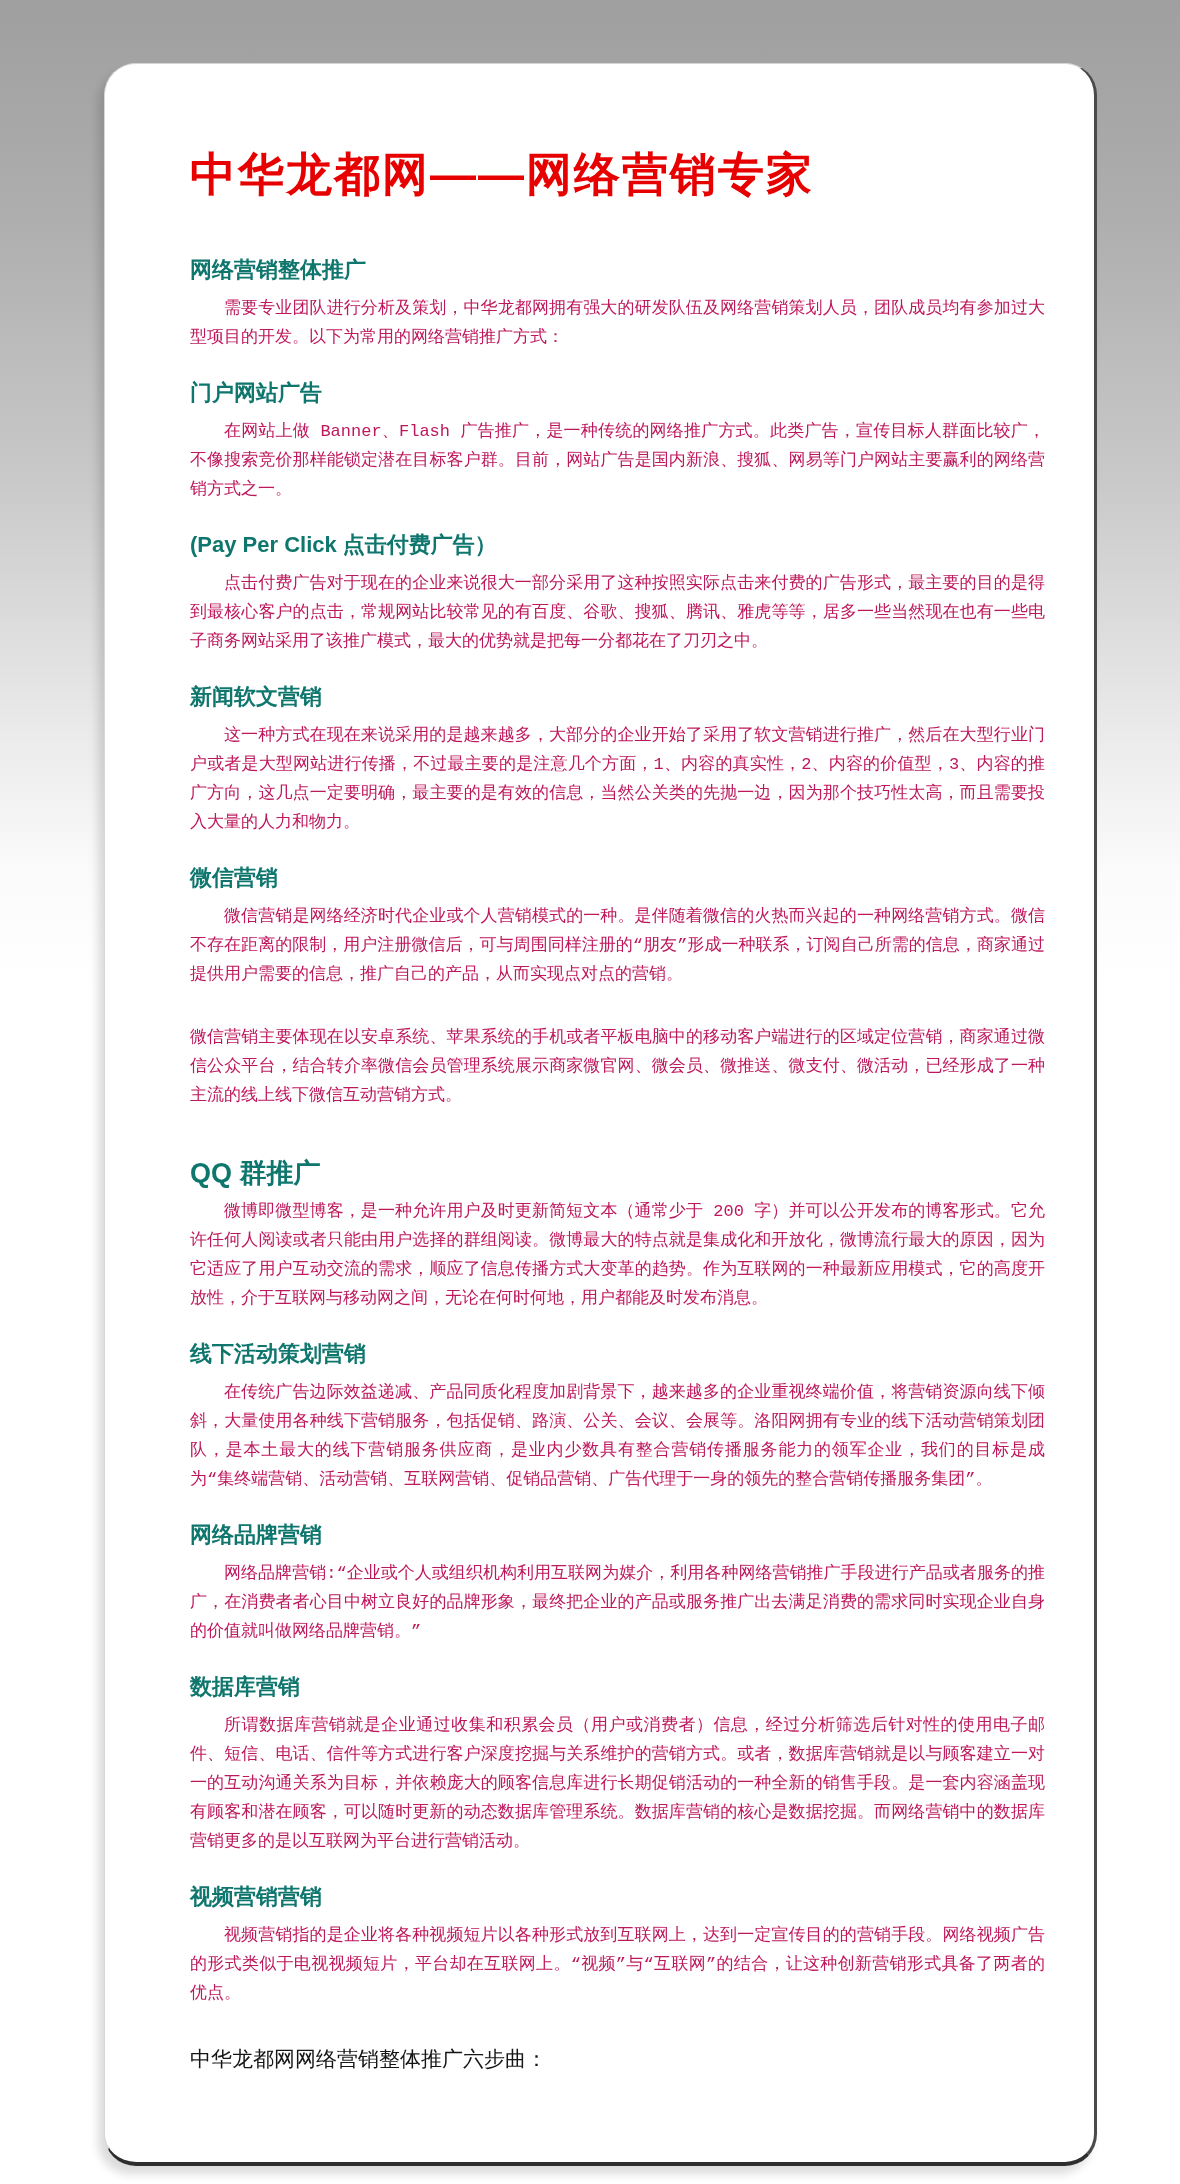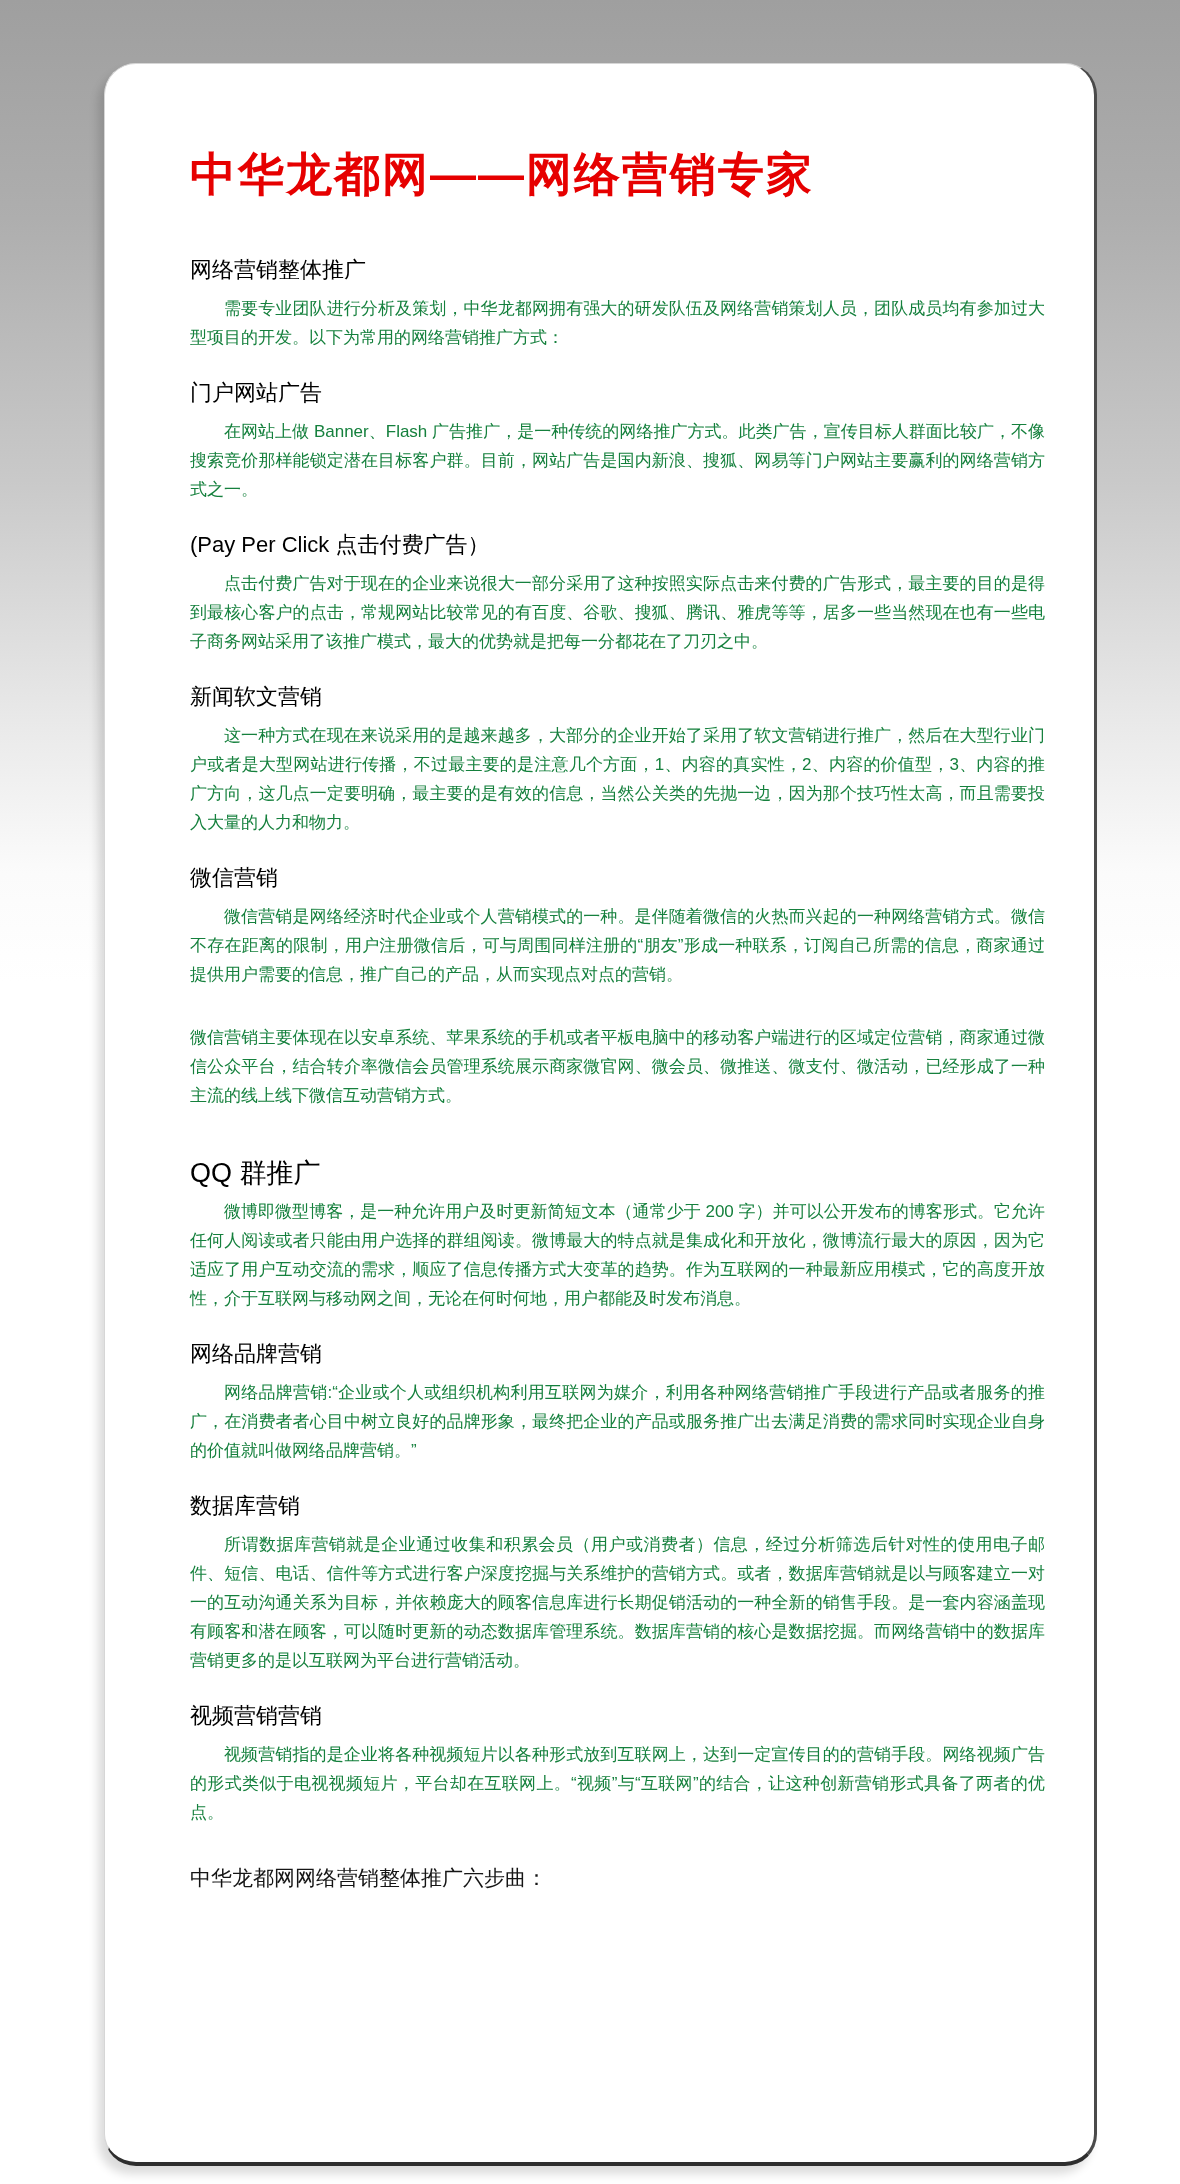--- a/index.html
+++ b/index.html
@@ -37,36 +37,37 @@
   h1.doc-title {
     color: #e60000;
     font-size: 46px;
     font-weight: 700;
     text-align: left;
     letter-spacing: 2px;
     margin: 62px 0 54px 0;
     line-height: 1.15;
   }
   h2.sec-heading {
-    color: #000000;
+    color: #0f766e;
     font-size: 22px;
-    font-weight: 400;
+    font-weight: 700;
     line-height: 30px;
     margin: 26px 0 9px 0;
   }
   h2.sec-heading.big {
     font-size: 27px;
     margin-top: 48px;
   }
   p.body-text {
-    color: #15803d;
+    color: #be185d;
     font-size: 17px;
     line-height: 29px;
     text-align: justify;
     text-indent: 2em;
+    font-family: Liberation Mono, monospace;
   }
   p.body-text.flush { text-indent: 0; margin-top: 34px; }
   h2.steps-heading {
     color: #151515;
     font-size: 21px;
     font-weight: 400;
     line-height: 30px;
     margin: 36px 0 10px 0;
   }
 </style>
@@ -105,20 +106,24 @@
     </section>
 
     <section class="sec">
       <h2 class="sec-heading big">QQ 群推广</h2>
     </section>
 
     <section class="sec">
       <p class="body-text">微博即微型博客，是一种允许用户及时更新简短文本（通常少于 200 字）并可以公开发布的博客形式。它允许任何人阅读或者只能由用户选择的群组阅读。微博最大的特点就是集成化和开放化，微博流行最大的原因，因为它适应了用户互动交流的需求，顺应了信息传播方式大变革的趋势。作为互联网的一种最新应用模式，它的高度开放性，介于互联网与移动网之间，无论在何时何地，用户都能及时发布消息。</p>
     </section>
 
+    <section class="sec">
+      <h2 class="sec-heading">线下活动策划营销</h2>
+      <p class="body-text">在传统广告边际效益递减、产品同质化程度加剧背景下，越来越多的企业重视终端价值，将营销资源向线下倾斜，大量使用各种线下营销服务，包括促销、路演、公关、会议、会展等。洛阳网拥有专业的线下活动营销策划团队，是本土最大的线下营销服务供应商，是业内少数具有整合营销传播服务能力的领军企业，我们的目标是成为“集终端营销、活动营销、互联网营销、促销品营销、广告代理于一身的领先的整合营销传播服务集团”。</p>
+    </section>
 
     <section class="sec">
       <h2 class="sec-heading">网络品牌营销</h2>
       <p class="body-text">网络品牌营销:“企业或个人或组织机构利用互联网为媒介，利用各种网络营销推广手段进行产品或者服务的推广，在消费者者心目中树立良好的品牌形象，最终把企业的产品或服务推广出去满足消费的需求同时实现企业自身的价值就叫做网络品牌营销。”</p>
     </section>
 
     <section class="sec">
       <h2 class="sec-heading">数据库营销</h2>
       <p class="body-text">所谓数据库营销就是企业通过收集和积累会员（用户或消费者）信息，经过分析筛选后针对性的使用电子邮件、短信、电话、信件等方式进行客户深度挖掘与关系维护的营销方式。或者，数据库营销就是以与顾客建立一对一的互动沟通关系为目标，并依赖庞大的顾客信息库进行长期促销活动的一种全新的销售手段。是一套内容涵盖现有顾客和潜在顾客，可以随时更新的动态数据库管理系统。数据库营销的核心是数据挖掘。而网络营销中的数据库营销更多的是以互联网为平台进行营销活动。</p>
     </section>

